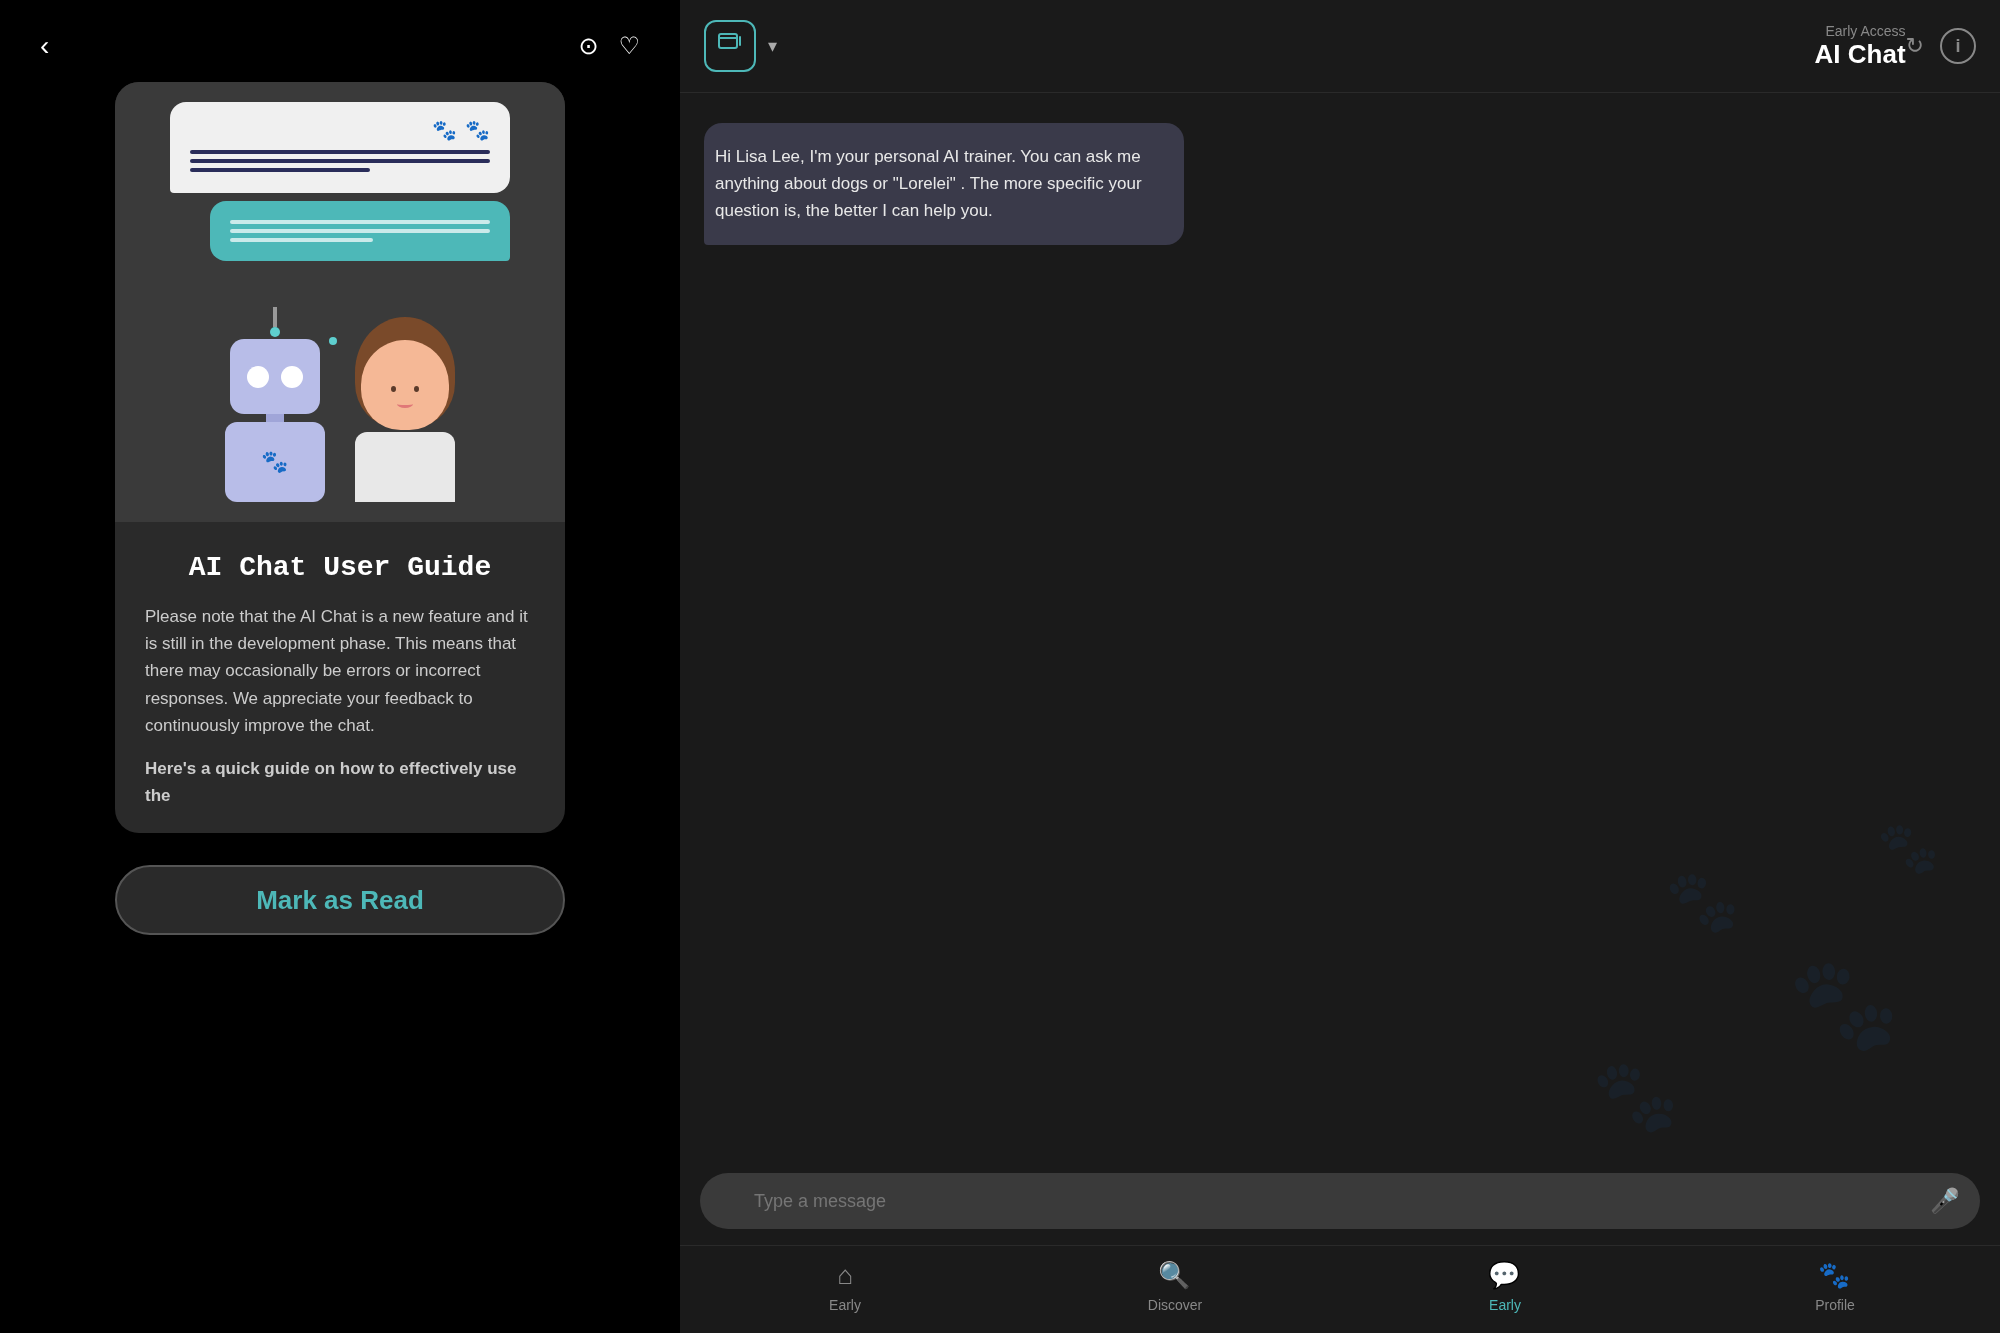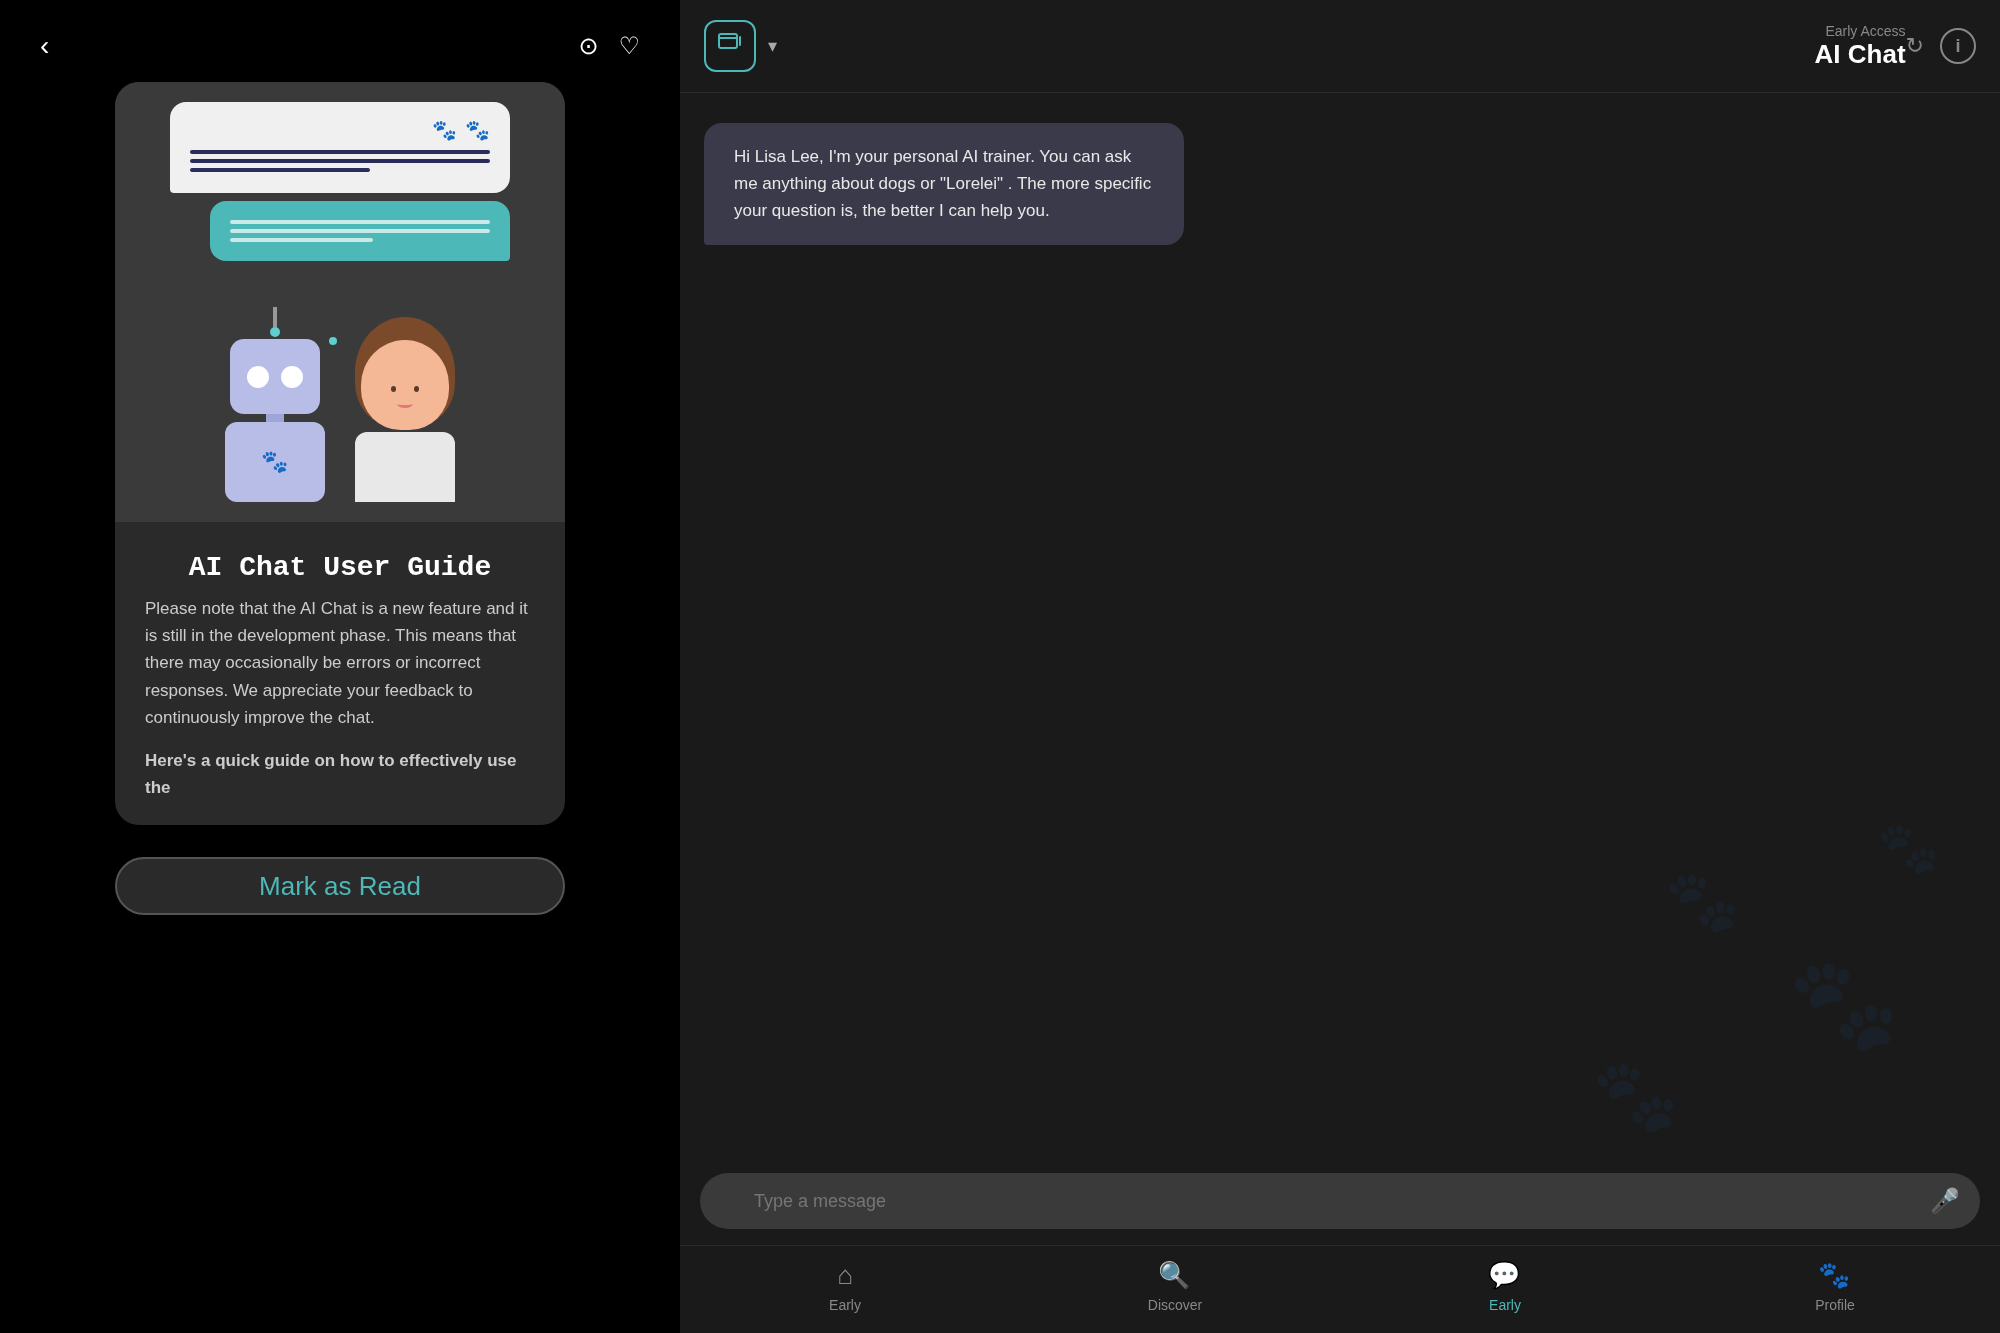--- a/index.html
+++ b/index.html
@@ -247,48 +247,48 @@
     
     .card-content {
       padding: 30px 30px 24px;
     }
 
     .guide-title {
       color: #fff;
       font-size: 28px;
       font-weight: 700;
       text-align: center;
-      margin-bottom: 12px;
+      margin-bottom: 20px;
       font-family: 'Courier New', monospace;
     }
 
     .guide-text {
       color: #ccc;
       font-size: 17px;
       line-height: 1.6;
       margin-bottom: 16px;
     }
 
     .guide-text-bold {
       color: #ccc;
       font-size: 17px;
       line-height: 1.6;
       font-weight: 700;
       margin-bottom: 0;
     }
 
     .mark-as-read-btn {
       width: 450px;
-      height: 58px;
+      height: 70px;
       border: 2px solid #555;
       background: #2a2a2a;
       border-radius: 50px;
       color: #4db8b8;
       font-size: 26px;
-      font-weight: 400;
+      font-weight: 700;
       cursor: pointer;
       margin-top: 8px;
     }
 
     
     .right-panel {
       flex: 1;
       height: 1333px;
       background: #1a1a1a;
       display: flex;
@@ -402,21 +402,21 @@
     }
 
     .paw-wm:nth-child(1) { bottom: 20px; right: 320px; font-size: 70px; }
     .paw-wm:nth-child(2) { bottom: 100px; right: 100px; font-size: 90px; }
     .paw-wm:nth-child(3) { bottom: 220px; right: 260px; font-size: 60px; }
     .paw-wm:nth-child(4) { bottom: 280px; right: 60px; font-size: 50px; }
 
     .ai-message {
       background: #3a3a4a;
       border-radius: 18px 18px 18px 4px;
-      padding: 20px 30px;
+      padding: 20px 11px;
       max-width: 480px;
       color: #e8e8e8;
       font-size: 17px;
       line-height: 1.6;
     }
 
     
     .message-input-area {
       padding: 16px 20px;
       background: #1a1a1a;

